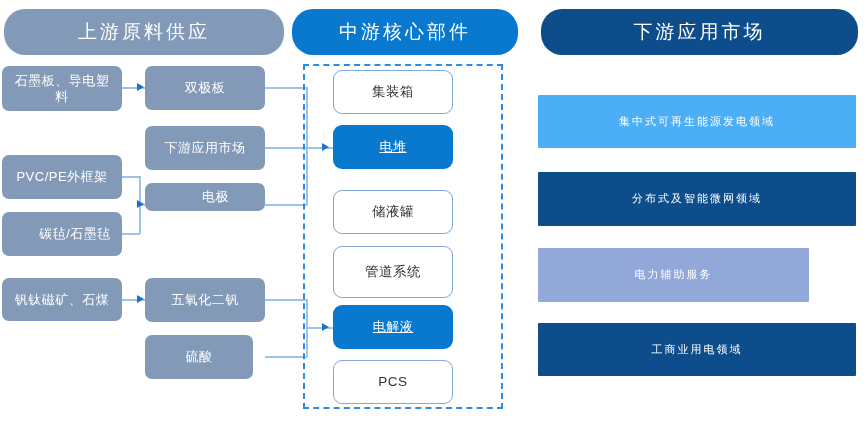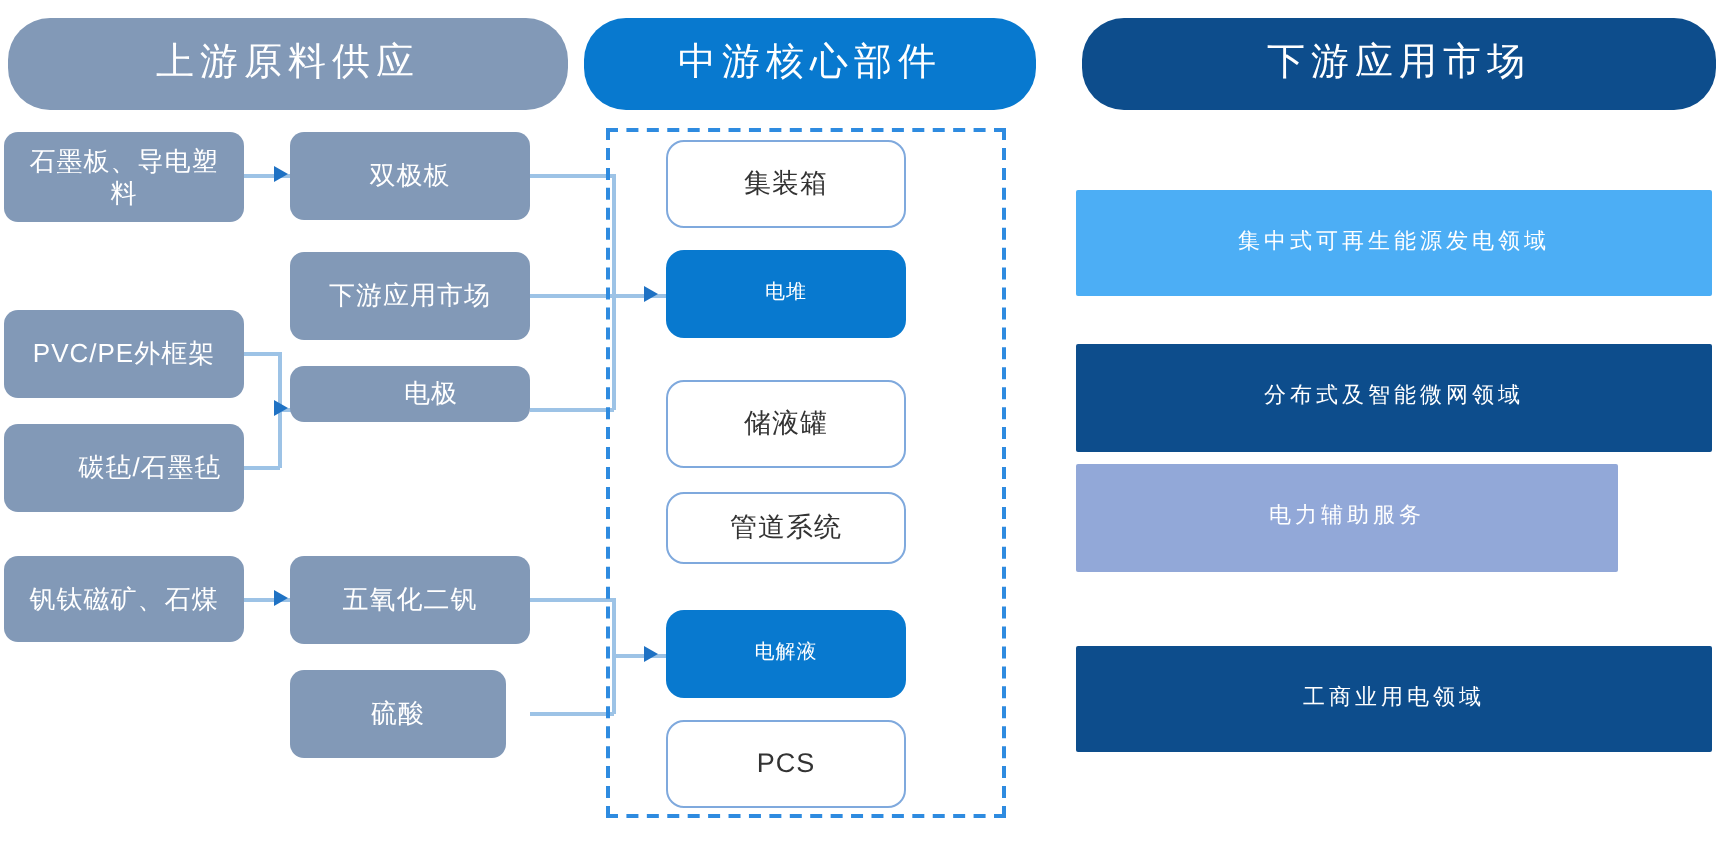--- a/index.html
+++ b/index.html
@@ -65,21 +65,22 @@
     background: #ffffff;
     border: 1.4px solid #7FA9DD;
     border-radius: 9px;
     color: #333333;
     font-size: 13.5px;
   }
   .node-blue {
     background: #0879CF;
     border-radius: 9px;
     color: #ffffff;
-    font-size: 10px;
+    font-size: 13px;
+    text-decoration: underline;
   }
 
   
   .market {
     color: #ffffff;
     font-size: 11px;
     letter-spacing: 2px;
     border-radius: 1px;
   }
   .mk-lightblue  { background: #4CAEF5; }
@@ -157,27 +158,27 @@
   <div class="box node-gray" style="left:145px; top:278px; width:120px; height:44px;">五氧化二钒</div>
 
   <div class="box node-gray" style="left:145px; top:335px; width:108px; height:44px;">硫酸</div>
 
   <div class="box node-white" style="left:333px; top:70px; width:120px; height:44px;">集装箱</div>
 
   <div class="box node-blue" style="left:333px; top:125px; width:120px; height:44px;">电堆</div>
 
   <div class="box node-white" style="left:333px; top:190px; width:120px; height:44px;">储液罐</div>
 
-  <div class="box node-white" style="left:333px; top:246px; width:120px; height:36px;">管道系统</div>
+  <div class="box node-white" style="left:333px; top:246px; width:120px; height:52px;">管道系统</div>
 
   <div class="box node-blue" style="left:333px; top:305px; width:120px; height:44px;">电解液</div>
 
   <div class="box node-white" style="left:333px; top:360px; width:120px; height:44px;">PCS</div>
 
   <div class="box market mk-lightblue" style="left:538px; top:95px; width:318px; height:53px;">集中式可再生能源发电领域</div>
 
   <div class="box market mk-darkblue" style="left:538px; top:172px; width:318px; height:54px;">分布式及智能微网领域</div>
 
-  <div class="box market mk-periwinkle" style="left:538px; top:232px; width:271px; height:54px;">电力辅助服务</div>
+  <div class="box market mk-periwinkle" style="left:538px; top:248px; width:271px; height:54px;">电力辅助服务</div>
 
   <div class="box market mk-darkblue" style="left:538px; top:323px; width:318px; height:53px;">工商业用电领域</div>
 
 </div>
 
 </body></html>

